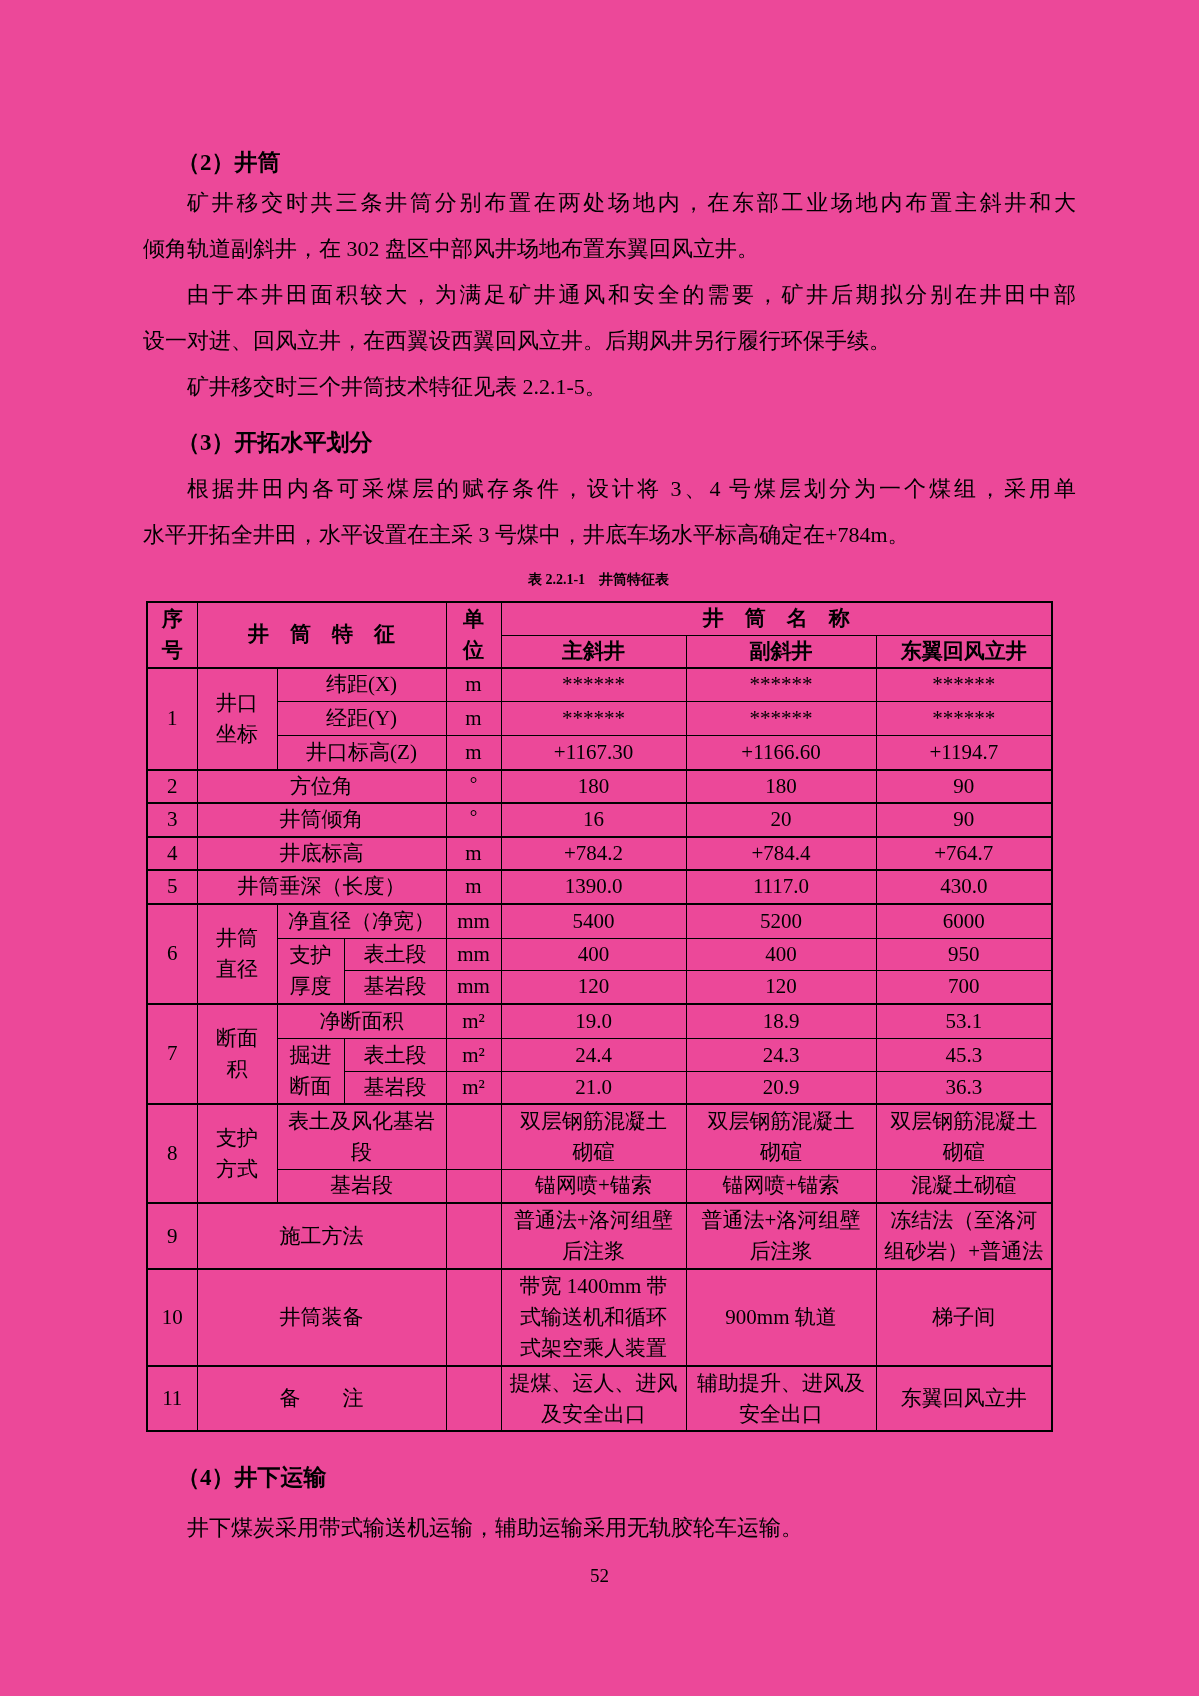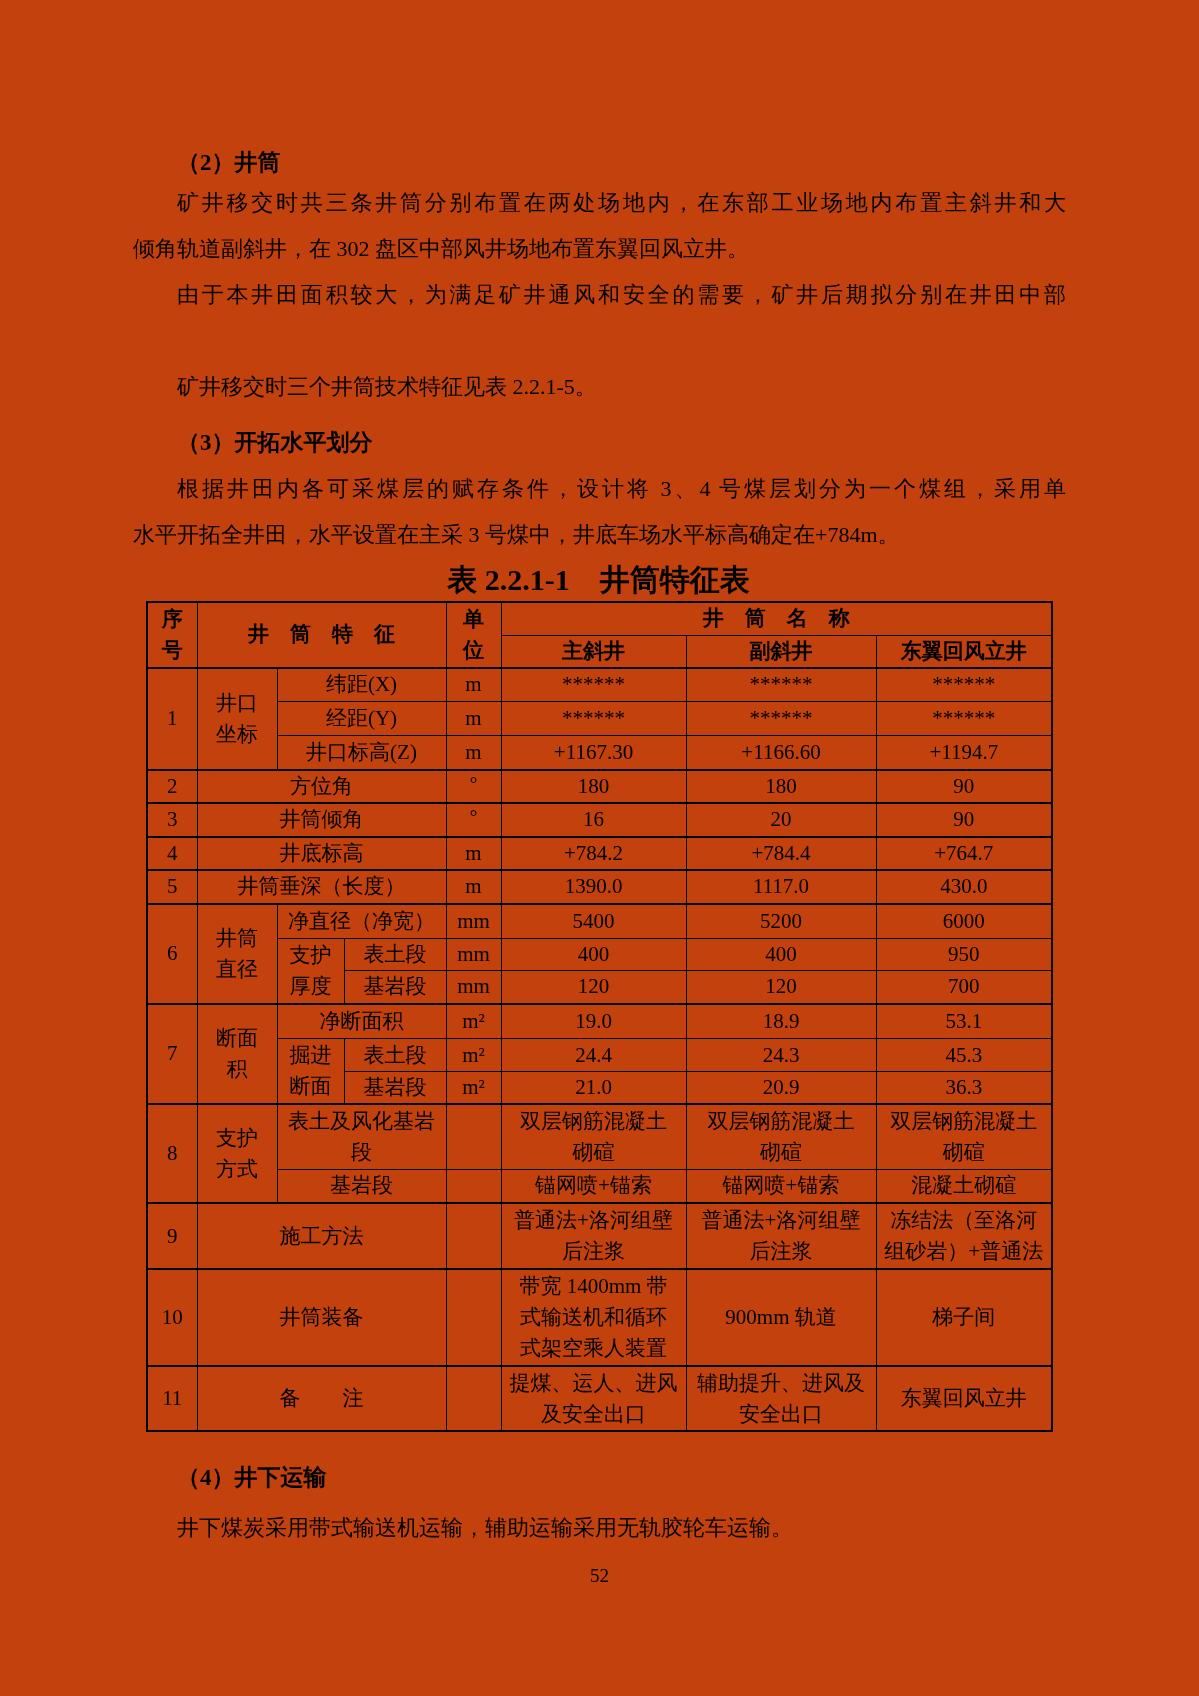--- a/index.html
+++ b/index.html
@@ -1,42 +1,42 @@
 <!DOCTYPE html>
 <html><head>
 <meta charset="utf-8">
 <style>
   html,body { margin:0; padding:0; background:#e8e8e8; }
   .page {
     position:relative;
     width:1199px; height:1696px;
     margin:0 auto;
-    background:#c2410c;
+    background:#ec4899;
     color:#000;
     font-family:"Liberation Serif","DejaVu Serif",serif;
     overflow:hidden;
   }
   .heading {
     position:absolute; left:133px; width:933px;
     padding-left:44px; box-sizing:border-box;
     font-size:23px; font-weight:bold; line-height:46px;
     white-space:nowrap;
   }
   .para {
-    position:absolute; left:133px; width:933px;
+    position:absolute; left:143px; width:933px;
   }
   .line {
     font-size:22px; line-height:46px;
     text-align:justify; text-align-last:justify;
   }
   .line.last { text-align:center; text-align-last:left; }
   .line.indent { padding-left:44px; }
   .table-title {
     position:absolute; left:146px; width:905px;
-    text-align:center; font-size:30px; font-weight:bold; line-height:44px;
+    text-align:center; font-size:14px; font-weight:bold; line-height:44px;
   }
   table.spec {
     position:absolute; left:146px; top:601px;
     width:905px; border-collapse:collapse; table-layout:fixed;
     border:2.5px solid #000;
   }
   table.spec td {
     border:1.2px solid #000;
     text-align:center; vertical-align:middle;
     font-size:21px; line-height:31px;
@@ -59,20 +59,21 @@
 
   <div class="heading" style="top:140px">（2）井筒</div>
 
   <div class="para" style="top:180px">
     <div class="line indent">矿井移交时共三条井筒分别布置在两处场地内，在东部工业场地内布置主斜井和大</div>
     <div class="line last">倾角轨道副斜井，在 302 盘区中部风井场地布置东翼回风立井。</div>
   </div>
 
   <div class="para" style="top:272px">
     <div class="line indent">由于本井田面积较大，为满足矿井通风和安全的需要，矿井后期拟分别在井田中部</div>
+    <div class="line last">设一对进、回风立井，在西翼设西翼回风立井。后期风井另行履行环保手续。</div>
   </div>
 
   <div class="para" style="top:364px">
     <div class="line last indent">矿井移交时三个井筒技术特征见表 2.2.1-5。</div>
   </div>
 
   <div class="heading" style="top:420px">（3）开拓水平划分</div>
 
   <div class="para" style="top:466px">
     <div class="line indent">根据井田内各可采煤层的赋存条件，设计将 3、4 号煤层划分为一个煤组，采用单</div>

